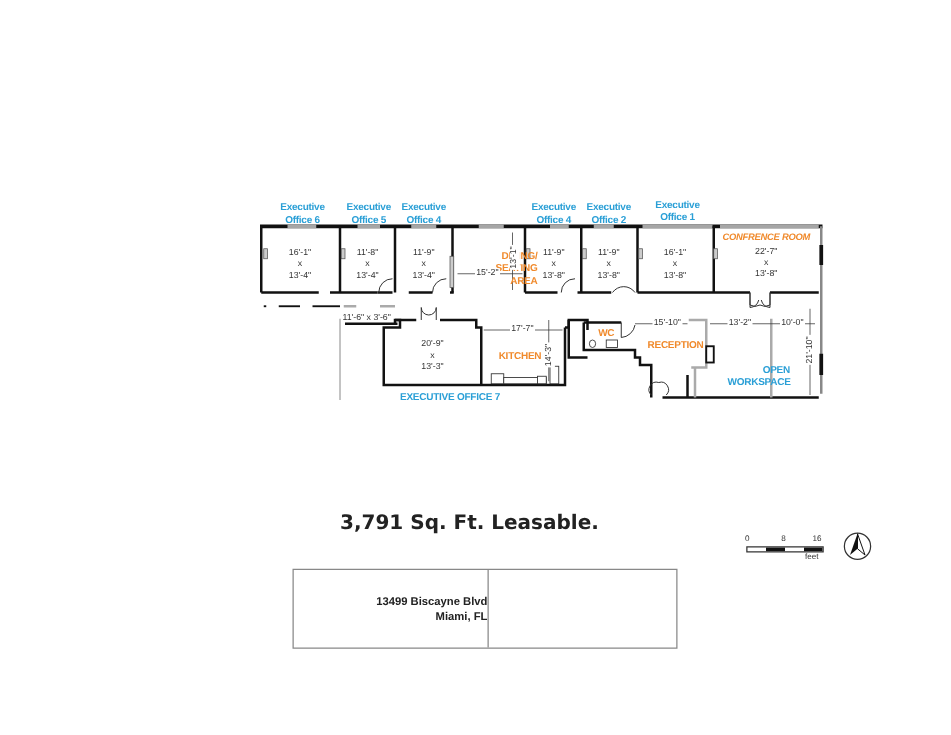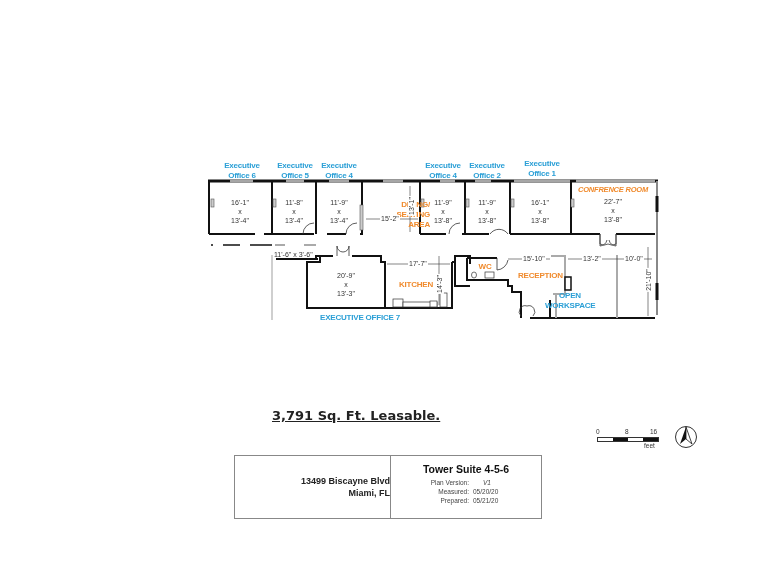--- a/index.html
+++ b/index.html
@@ -3,21 +3,21 @@
 <meta charset="utf-8">
 <style>
   html, body { margin: 0; padding: 0; background: #ffffff; }
   body { width: 761px; height: 588px; position: relative; overflow: hidden; font-family: "Liberation Sans", sans-serif; }
   .abs { position: absolute; }
   .room-title { position: absolute; font-family: "Liberation Sans", sans-serif; font-weight: bold; font-size: 8px; color: #2a9fd6; text-align: center; line-height: 10px; letter-spacing: -0.2px; }
   .room-orange { position: absolute; font-family: "Liberation Sans", sans-serif; font-weight: bold; font-size: 8px; color: #f08a2c; text-align: center; line-height: 10px; letter-spacing: -0.2px; }
   .dim { position: absolute; font-family: "Liberation Sans", sans-serif; font-size: 7px; color: #333; text-align: center; line-height: 9px; }
   .dim-line { position: absolute; font-family: "Liberation Sans", sans-serif; font-size: 7px; color: #333; background: #fff; padding: 0 1px; line-height: 8px; }
   svg.plan { position: absolute; left: 0; top: 0; }
-  .sqft { position: absolute; left: 272px; top: 408px; font-family: "DejaVu Sans", sans-serif; font-weight: bold; font-size: 13px; color: #222; text-decoration: underline; }
+  .sqft { position: absolute; left: 272px; top: 408px; font-family: "DejaVu Sans", sans-serif; font-weight: bold; font-size: 16px; color: #222; }
   .titleblock { position: absolute; left: 234px; top: 455px; width: 306px; height: 62px; border: 1px solid #888; display: flex; }
   .tb-left { width: 155px; border-right: 1px solid #888; display: flex; flex-direction: column; align-items: flex-end; justify-content: center; font-weight: bold; font-size: 9px; color: #222; line-height: 12px; }
   .tb-right { flex: 1; display: flex; flex-direction: column; align-items: center; padding-top: 7px; }
   .tb-title { font-weight: bold; font-size: 10.5px; color: #111; margin-bottom: 3px; }
   .tb-row { font-size: 6.5px; color: #444; line-height: 9px; display: flex; width: 110px; }
   .tb-row .k { width: 58px; text-align: right; padding-right: 4px; }
   .tb-row .v { text-align: left; }
   .tb-row .v.italic { font-style: italic; padding-left: 10px; }
   .scale-label { position: absolute; font-size: 6.5px; color: #333; }
 </style>
@@ -251,21 +251,21 @@
 <div class="room-orange" style="left:396px;top:280px;width:40px;">KITCHEN</div>
 
 <div class="room-orange" style="left:475px;top:262px;width:20px;">WC</div>
 
 <div class="dim-line" style="left:522px;top:255px;">15'-10"</div>
 <div class="room-orange" style="left:518px;top:271px;width:44px;">RECEPTION</div>
 
 <div class="dim-line" style="left:582px;top:255px;">13'-2"</div>
 <div class="dim-line" style="left:624px;top:255px;">10'-0"</div>
 <div class="dim-line" style="left:637px;top:276px;transform:rotate(-90deg);">21'-10"</div>
-<div class="room-title" style="left:545px;top:291px;width:50px;">
+<div class="room-title" style="left:582px;top:291px;width:50px;text-align:right;">
   <div>OPEN</div>
   <div>WORKSPACE</div>
 </div>
 
 <div class="sqft">3,791 Sq. Ft. Leasable.</div>
 
 <div class="abs" style="left:596px;top:428px;width:66px;height:20px;">
   <span class="scale-label" style="left:0px;top:0px;">0</span>
   <span class="scale-label" style="left:29px;top:0px;">8</span>
   <span class="scale-label" style="left:54px;top:0px;">16</span>
@@ -277,28 +277,13 @@
   <circle cx="12" cy="12" r="10.5" fill="none" stroke="#333" stroke-width="1"></circle>
   <polygon points="12,2 6,19 12,14" fill="#111"></polygon>
   <polygon points="12,2 18,19 12,14" fill="#fff" stroke="#111" stroke-width="0.8"></polygon>
 </svg>
 
 <div class="titleblock">
   <div class="tb-left">
     <div>13499 Biscayne Blvd</div>
     <div>Miami, FL</div>
   </div>
-  <div class="tb-right">
-    <div class="tb-title">Tower Suite 4-5-6</div>
-    <div class="tb-row">
-      <span class="k">Plan Version:</span>
-      <span class="v italic">V1</span>
-    </div>
-    <div class="tb-row">
-      <span class="k">Measured:</span>
-      <span class="v">05/20/20</span>
-    </div>
-    <div class="tb-row">
-      <span class="k">Prepared:</span>
-      <span class="v">05/21/20</span>
-    </div>
-  </div>
 </div>
 
 </body></html>

